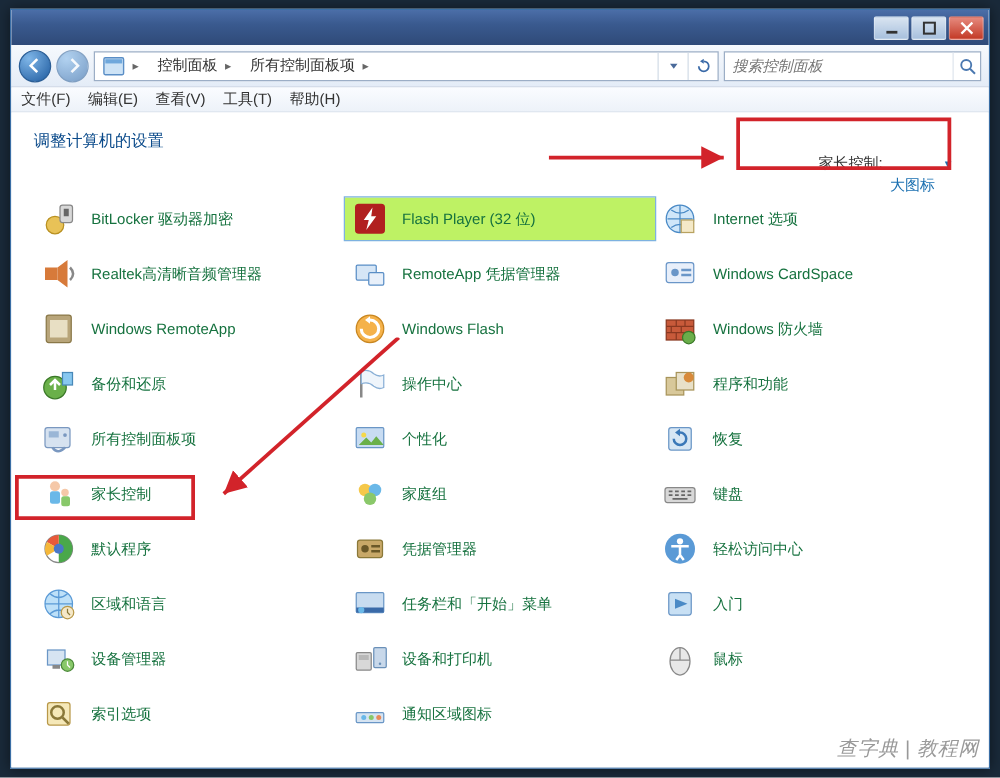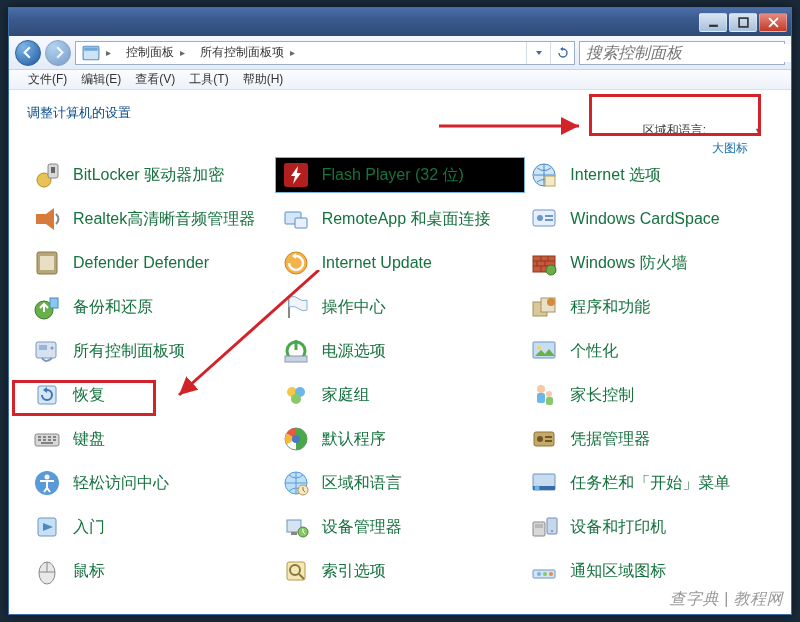--- a/index.html
+++ b/index.html
@@ -13,35 +13,35 @@
 .btn svg { width: 11px; height: 11px; }
 .navbar { height: 34px; background: linear-gradient(#f6f9fd, #e4ecf7); border-bottom: 1px solid #c9d4e4; display:flex; align-items:center; padding: 0 6px; gap:4px; }
 .navbtn { width:26px; height:26px; border-radius:50%; background: radial-gradient(circle at 30% 25%, #7fb6e8, #1e5a9e); border:1px solid #2c5f97; display:flex; align-items:center; justify-content:center; }
 .navbtn.fwd { opacity:.55; }
 .navbtn svg { width:13px; height:13px; fill:#fff; }
 .breadcrumb { flex:1; height:24px; background:#fff; border:1px solid #9caec6; display:flex; align-items:center; font-size:12px; color:#333; overflow:hidden; }
 .bc-seg { padding: 0 6px; display:flex; align-items:center; gap:3px; height:100%; }
 .bc-chev { color:#666; font-size:10px; padding:0 3px; }
 .bc-refresh { width:24px; display:flex; align-items:center; justify-content:center; border-left:1px solid #d4dde8; height:100%; }
 .searchbox { width:206px; height:24px; background:#fff; border:1px solid #9caec6; display:flex; align-items:center; }
-.searchbox input { flex:1; border:none; outline:none; font-size:16px; padding:0 6px; color:#777; font-style:italic; }
+.searchbox input { flex:1; border:none; outline:none; font-size:12px; padding:0 6px; color:#777; font-style:italic; }
 .searchbox .sicon { width:22px; display:flex; align-items:center; justify-content:center; border-left:1px solid #e0e6ee; height:100%; }
-.menubar { height:20px; background: linear-gradient(#fafcff,#edf2f9); border-bottom:1px solid #d8e0ec; display:flex; align-items:center; padding:0 19px; font-size:12px; color:#333; }
+.menubar { height:20px; background: linear-gradient(#fafcff,#edf2f9); border-bottom:1px solid #d8e0ec; display:flex; align-items:center; padding:0 8px; font-size:12px; color:#333; }
 .menubar span { margin-right:14px; }
 .content { flex:1; background:#fff; position:relative; padding: 14px 18px 0 18px; overflow:hidden; }
 .heading { font-size:13px; color:#0a4a8a; margin-bottom:6px; }
 .viewby { position:absolute; top:14px; right:28px; font-size:12px; color:#333; display:flex; align-items:center; gap:6px; }
 .viewby .link { color:#1a6fb0;margin-top:36px; }
 .viewby .chev { color:#1a6fb0; font-size:9px; }
 .grid { margin-top:36px; display:grid; grid-template-columns: repeat(3, 1fr); column-gap:0; row-gap:10px; }
 .item { display:flex; align-items:center; gap:10px; height:34px; padding:2px 4px; cursor:pointer; }
 .item .icon { width:32px; height:32px; display:flex; align-items:center; justify-content:center; flex-shrink:0; }
 .item .icon svg { width:30px; height:30px; }
-.item .label { font-size:16px; color:#16723f; }
-.item.sel { background:#000000; outline:1px solid #7eb2e0;align-items:center; }
+.item .label { font-size:12px; color:#16723f; }
+.item.sel { background:#bef264; outline:1px solid #7eb2e0;align-items:center; }
 
 .red-box { position:absolute; border:3px solid #d2232a; pointer-events:none; }
 .arrow { position:absolute; pointer-events:none; }
 .watermark { position:absolute; right:8px; bottom:4px; font-size:16px; color:#999; letter-spacing:.5px; font-style:italic; }
 .cp-icon { width:18px; height:18px; }
 </style>
 </head>
 <body>
 
 <div class="window">
@@ -119,21 +119,21 @@
     <span>编辑(E)</span>
     <span>查看(V)</span>
     <span>工具(T)</span>
     <span>帮助(H)</span>
   </div>
 
   <div class="content">
     <div class="heading">调整计算机的设置</div>
 
     <div class="viewby">
-      <span>区域和语言:</span>
+      <span>家长控制:</span>
       <span class="link">大图标</span>
       <span class="chev">▼</span>
     </div>
 
     <div class="grid" id="grid">
         <div class="item">
           <span class="icon">
             <svg viewBox="0 0 30 30">
               <circle cx="12" cy="20" r="7" fill="#e8c257" stroke="#b89020"></circle>
               <rect x="16" y="4" width="10" height="14" rx="2" fill="#d8d8d8" stroke="#888"></rect>
@@ -171,51 +171,51 @@
           </span>
           <span class="label">Realtek高清晰音频管理器</span>
         </div>
         <div class="item">
           <span class="icon">
             <svg viewBox="0 0 30 30">
               <rect x="4" y="8" width="16" height="12" rx="1" fill="#d6e6f6" stroke="#5a8ec6"></rect>
               <rect x="14" y="14" width="12" height="10" rx="1" fill="#e8f0fa" stroke="#5a8ec6"></rect>
             </svg>
           </span>
-          <span class="label">RemoteApp 和桌面连接</span>
+          <span class="label">RemoteApp 凭据管理器</span>
         </div>
         <div class="item">
           <span class="icon">
             <svg viewBox="0 0 30 30">
               <rect x="4" y="6" width="22" height="16" rx="2" fill="#e8effa" stroke="#6a96c8"></rect>
               <circle cx="11" cy="14" r="3" fill="#6a96c8"></circle>
               <rect x="16" y="11" width="8" height="2" fill="#6a96c8"></rect>
               <rect x="16" y="15" width="8" height="2" fill="#6a96c8"></rect>
             </svg>
           </span>
           <span class="label">Windows CardSpace</span>
         </div>
         <div class="item">
           <span class="icon">
             <svg viewBox="0 0 30 30">
               <rect x="5" y="4" width="20" height="22" rx="2" fill="#b8a57a" stroke="#8a7848"></rect>
               <rect x="8" y="8" width="14" height="14" fill="#e8dfc4"></rect>
             </svg>
           </span>
-          <span class="label">Defender Defender</span>
+          <span class="label">Windows RemoteApp</span>
         </div>
         <div class="item">
           <span class="icon">
             <svg viewBox="0 0 30 30">
               <circle cx="15" cy="15" r="11" fill="#f5b24a" stroke="#c88620"></circle>
               <path d="M15 8 A7 7 0 1 1 8 15" fill="none" stroke="#fff" stroke-width="2.5"></path>
               <path d="M15 5 L15 11 L11 8 Z" fill="#fff"></path>
             </svg>
           </span>
-          <span class="label">Internet Update</span>
+          <span class="label">Windows Flash</span>
         </div>
         <div class="item">
           <span class="icon">
             <svg viewBox="0 0 30 30">
               <rect x="4" y="8" width="22" height="16" fill="#c85a3a" stroke="#8a3820"></rect>
               <path d="M4 13 h22 M4 18 h22 M12 8 v5 M19 8 v5 M8 13 v5 M16 13 v5 M12 18 v6" stroke="#8a3820"></path>
               <circle cx="22" cy="22" r="5" fill="#6aae4a" stroke="#3a7a28"></circle>
             </svg>
           </span>
           <span class="label">Windows 防火墙</span>
@@ -256,67 +256,57 @@
               <rect x="7" y="9" width="8" height="5" fill="#9ab6d6"></rect>
               <circle cx="20" cy="12" r="1.5" fill="#7a98c0"></circle>
               <path d="M10 22 q4 6 10 0" stroke="#7a98c0" fill="none" stroke-width="2"></path>
             </svg>
           </span>
           <span class="label">所有控制面板项</span>
         </div>
         <div class="item">
           <span class="icon">
             <svg viewBox="0 0 30 30">
-              <circle cx="15" cy="15" r="9" fill="none" stroke="#4aa84a" stroke-width="3"></circle>
-              <rect x="13.5" y="4" width="3" height="10" fill="#4aa84a"></rect>
-              <rect x="4" y="20" width="22" height="6" fill="#c8d4e2" stroke="#8a98b0"></rect>
-            </svg>
-          </span>
-          <span class="label">电源选项</span>
-        </div>
-        <div class="item">
-          <span class="icon">
-            <svg viewBox="0 0 30 30">
               <rect x="4" y="6" width="22" height="16" rx="1" fill="#c8dcf2" stroke="#6a96c6"></rect>
               <circle cx="10" cy="12" r="2" fill="#f5d84a"></circle>
               <path d="M6 20 l6 -6 l4 4 l4 -5 l6 7 Z" fill="#6ab04a"></path>
             </svg>
           </span>
           <span class="label">个性化</span>
         </div>
         <div class="item">
           <span class="icon">
             <svg viewBox="0 0 30 30">
               <rect x="6" y="6" width="18" height="18" rx="2" fill="#d6e6f4" stroke="#6a96c6"></rect>
               <path d="M15 10 A5 5 0 1 1 10 15" fill="none" stroke="#3a78b8" stroke-width="2"></path>
               <path d="M15 7 L15 13 L11 10 Z" fill="#3a78b8"></path>
             </svg>
           </span>
           <span class="label">恢复</span>
-        </div>
-        <div class="item">
-          <span class="icon">
-            <svg viewBox="0 0 30 30">
-              <circle cx="11" cy="12" r="5" fill="#f5c84a"></circle>
-              <circle cx="19" cy="12" r="5" fill="#6ab8e8"></circle>
-              <circle cx="15" cy="19" r="5" fill="#8ac86a"></circle>
-            </svg>
-          </span>
-          <span class="label">家庭组</span>
         </div>
         <div class="item">
           <span class="icon">
             <svg viewBox="0 0 30 30">
               <circle cx="12" cy="9" r="4" fill="#f5c8a8"></circle>
               <rect x="8" y="13" width="8" height="10" rx="2" fill="#6ab8e8"></rect>
               <circle cx="20" cy="14" r="3" fill="#f5c8a8"></circle>
               <rect x="17" y="17" width="7" height="8" rx="2" fill="#88c86a"></rect>
             </svg>
           </span>
           <span class="label">家长控制</span>
+        </div>
+        <div class="item">
+          <span class="icon">
+            <svg viewBox="0 0 30 30">
+              <circle cx="11" cy="12" r="5" fill="#f5c84a"></circle>
+              <circle cx="19" cy="12" r="5" fill="#6ab8e8"></circle>
+              <circle cx="15" cy="19" r="5" fill="#8ac86a"></circle>
+            </svg>
+          </span>
+          <span class="label">家庭组</span>
         </div>
         <div class="item">
           <span class="icon">
             <svg viewBox="0 0 30 30">
               <rect x="3" y="10" width="24" height="12" rx="2" fill="#d8d8d8" stroke="#888"></rect>
               <path d="M6 13 h3 M11 13 h3 M16 13 h3 M21 13 h3 M6 16 h3 M11 16 h3 M16 16 h3 M21 16 h3 M9 19 h12" stroke="#666" stroke-width="1.4"></path>
             </svg>
           </span>
           <span class="label">键盘</span>
         </div>

